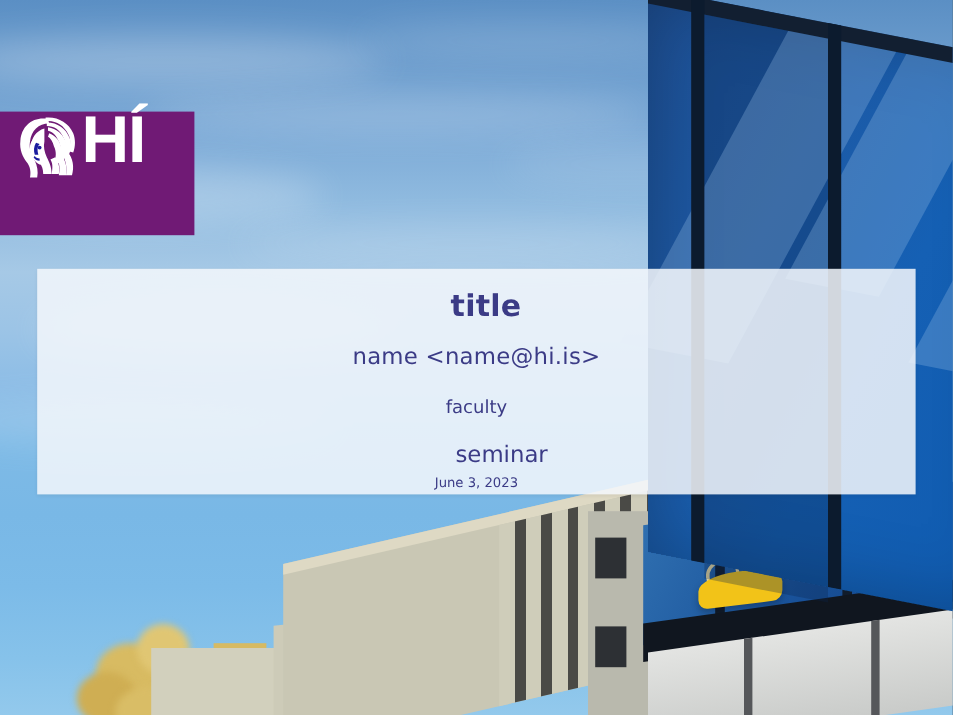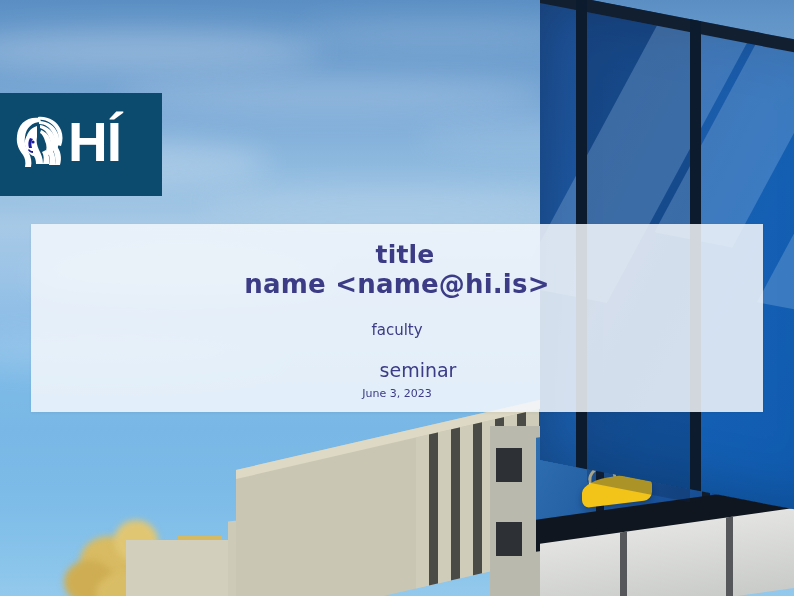--- a/index.html
+++ b/index.html
@@ -260,23 +260,22 @@
     height: 80px;
   }
 
   
   .logo-box {
     position: absolute;
     left: 0;
     top: 93px;
     width: 162px;
     height: 103px;
-    background: #0c4a6e;
+    background: #701a75;
     display: flex;
-    align-items: center;
     justify-content: flex-start;
     padding-left: 10px;
     box-sizing: border-box;
   }
   .logo-emblem {
     width: 56px;
     height: 66px;
     flex: 0 0 auto;
   }
   .logo-text {
@@ -309,22 +308,23 @@
     font-family: "DejaVu Sans", sans-serif;
   }
   .t-title {
     font-size: 25px;
     font-weight: bold;
     letter-spacing: 0.2px;
     margin-top: 16px;
     padding-left: 16px;
   }
   .t-author {
-    font-size: 26px;
-    font-weight: bold;
+    font-size: 19px;
+    font-weight: normal;
+    margin-top: 17px;
     letter-spacing: 0.2px;
   }
   .t-institute {
     font-size: 15px;
     font-weight: normal;
     margin-top: 22px;
   }
   .t-event {
     font-size: 19px;
     font-weight: normal;

